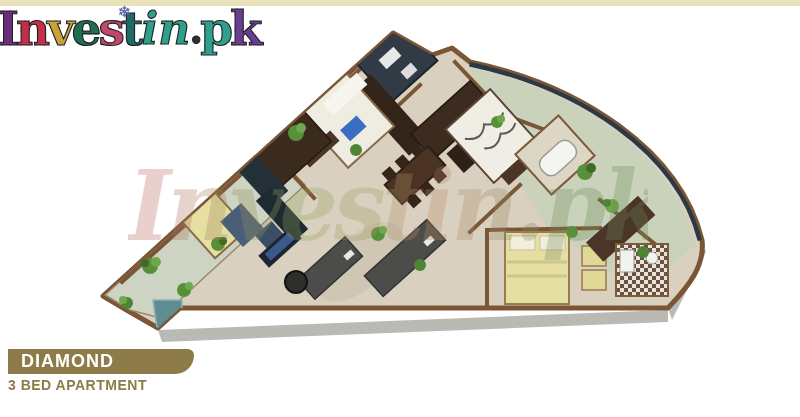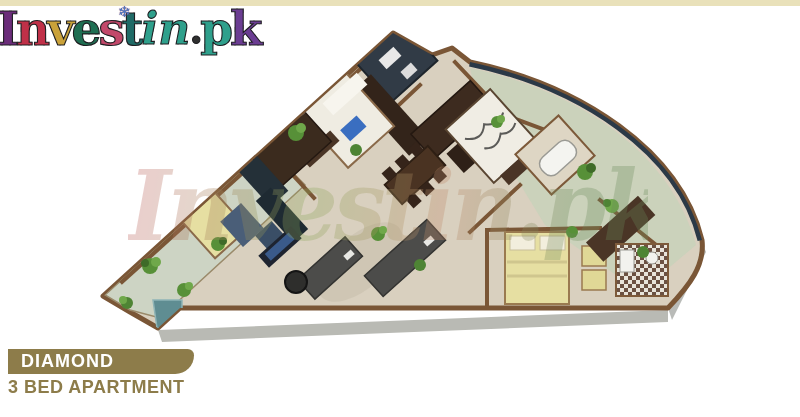--- a/index.html
+++ b/index.html
@@ -48,21 +48,21 @@
   .plan-band{
     position:absolute;left:8px;top:349px;width:186px;height:25px;z-index:20;
     border-radius:0 10px 30px 0;display:flex;align-items:center;
   }
   .plan-band .plan-name{
     color:#ffffff;font-weight:700;font-size:18px;letter-spacing:1px;
     padding-left:13px;line-height:25px;
   }
   .plan-sub{
     position:absolute;left:8px;top:377px;z-index:20;
-    font-weight:700;font-size:18px;letter-spacing:.5px;
+    font-weight:700;font-size:14px;letter-spacing:.5px;
   }
 </style>
 </head>
 <body>
 
 <div class="top-band" style="background-color: rgb(233, 225, 186);"></div>
 
 <div class="logo">
   <span class="lt pattern" style="color: rgb(107, 45, 122);">I</span>
   <span class="lt pattern" style="color: rgb(192, 48, 72);">n</span>

